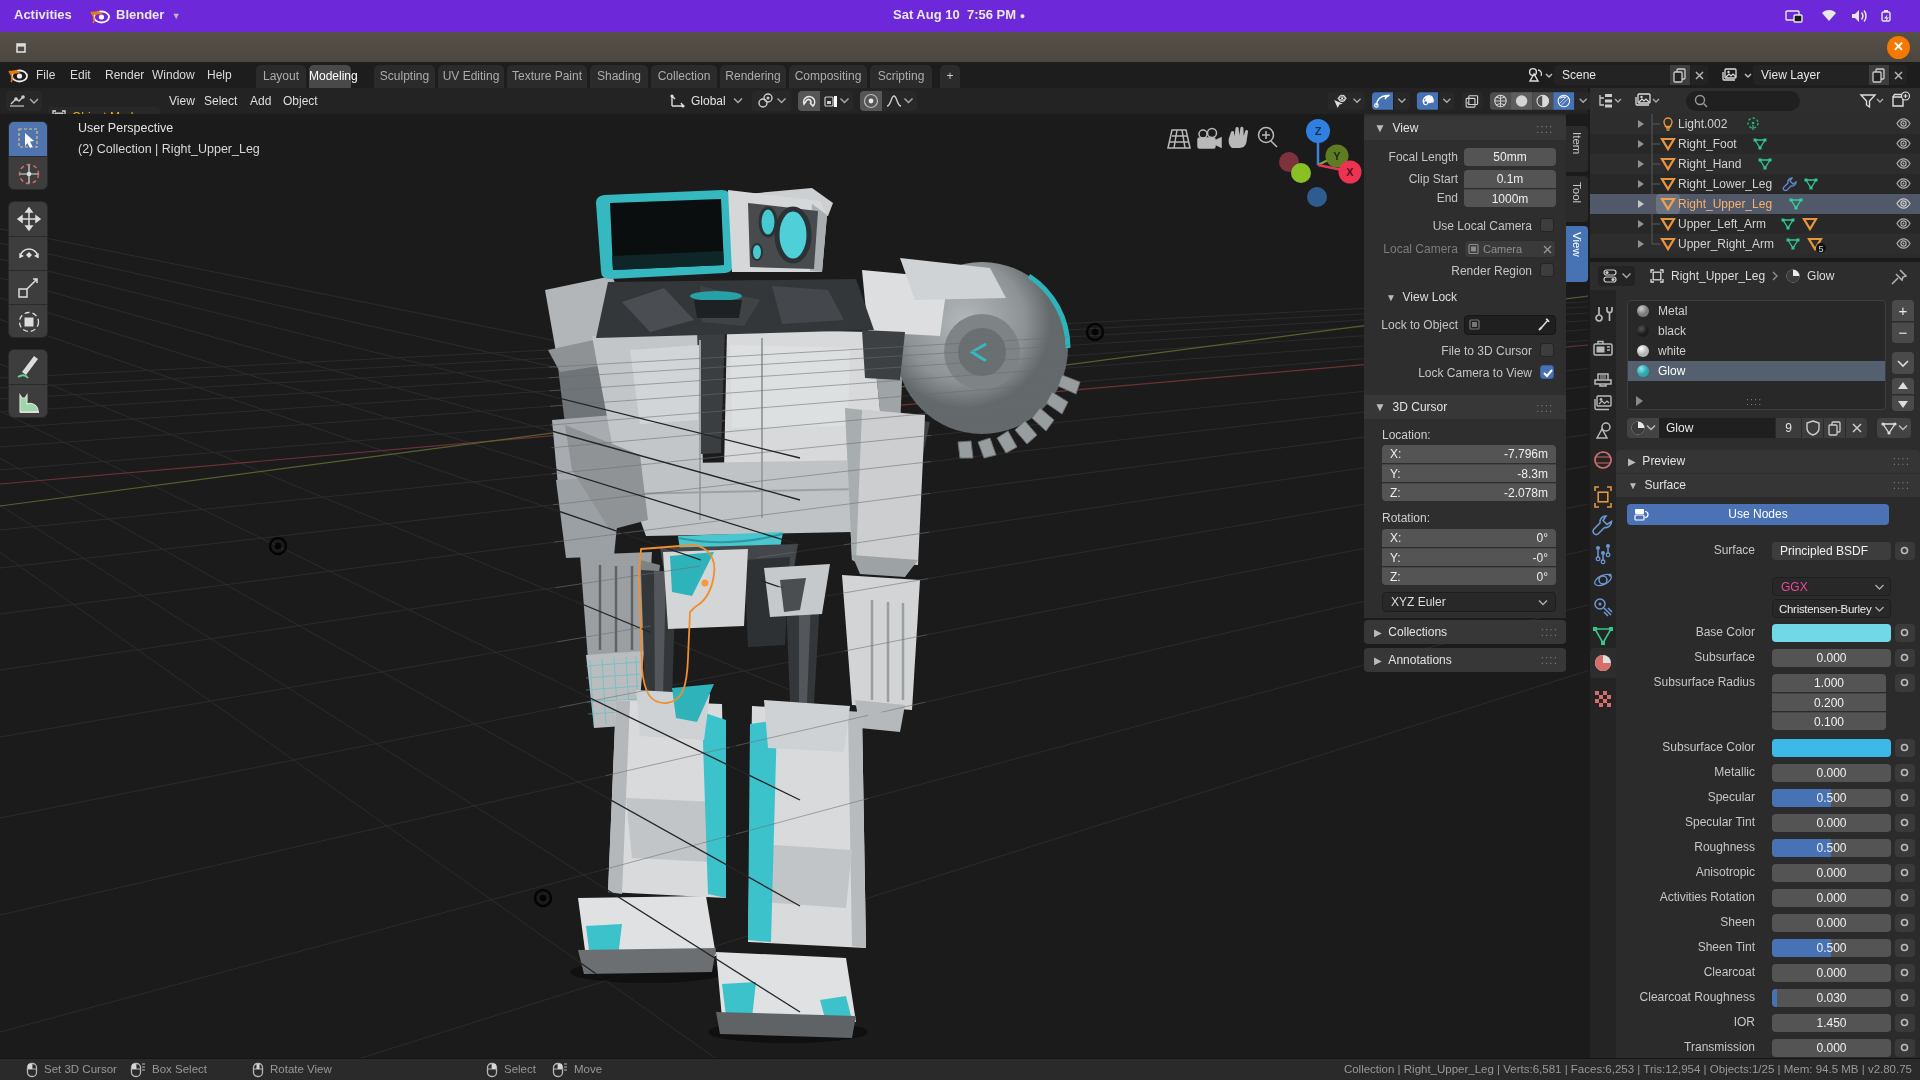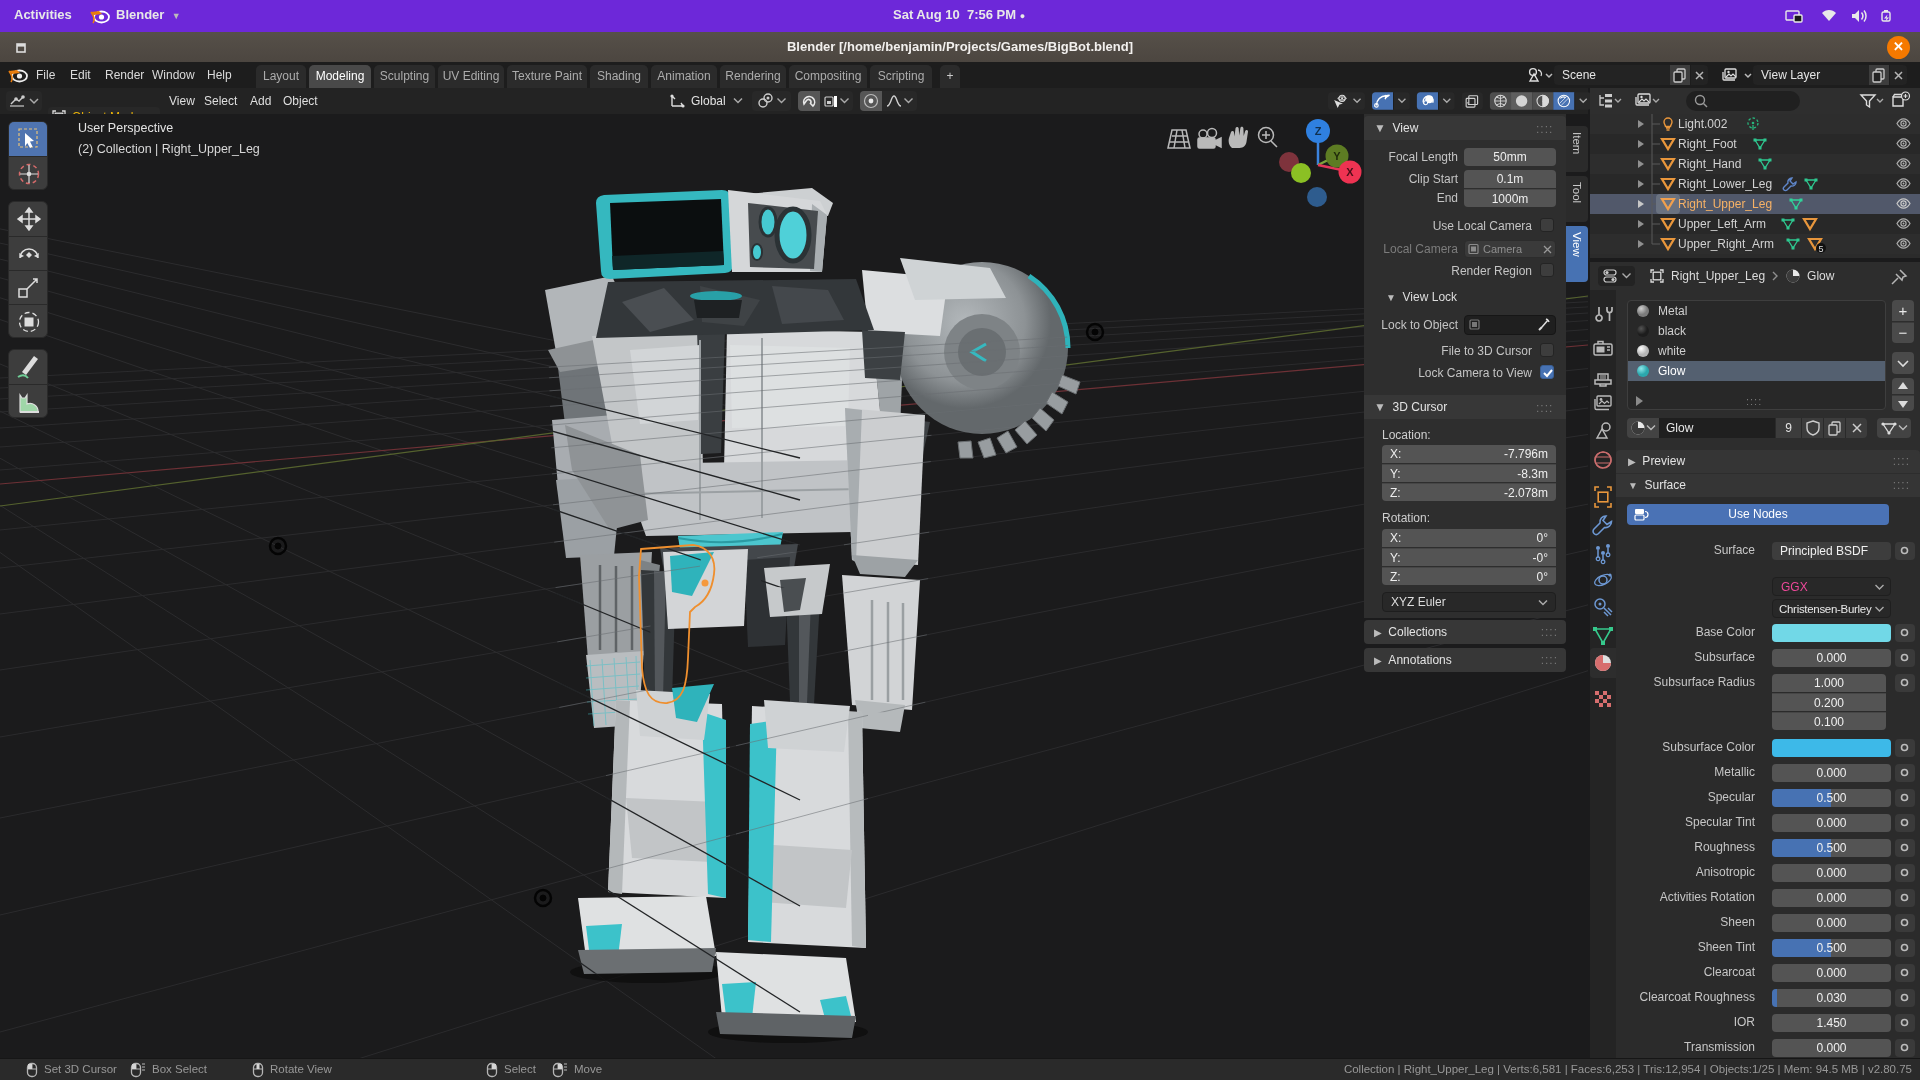--- a/index.html
+++ b/index.html
@@ -56,42 +56,41 @@
     <rect x="98" y="4" width="8" height="9" rx="1.5" fill="none" stroke="#e8e8e8" stroke-width="1.4"></rect>
     <rect x="100" y="2" width="4" height="2" fill="#e8e8e8"></rect>
     <path d="M103.5,6.5 l-3.5,4 h2.5 l-1,3 3.5,-4 h-2.3 Z" fill="#e8e8e8"></path>
   </svg>
 </div>
 <div id="titlebar">
   <svg class="abs" style="left:14px;top:9px" width="14" height="14" viewBox="0 0 14 14">
       <rect x="3" y="3" width="8" height="8" fill="none" stroke="#ddd" stroke-width="1.6"></rect>
       <rect x="3" y="3" width="8" height="2.6" fill="#ddd"></rect>
     </svg>
-  <div class="t">Blender [/home/benjamin/Projects/Games/BigBot.blend]</div>
   <div class="close">✕</div>
 </div>
 <div id="topbar">
   <svg class="abs" style="left:8px;top:4px" width="20" height="18" viewBox="0 0 20 18">
     <ellipse cx="11.5" cy="10" rx="7.5" ry="5.5" fill="none" stroke="#eee" stroke-width="1.8"></ellipse>
     <circle cx="11.5" cy="10" r="2.6" fill="#eee"></circle>
     <path d="M1,5 L9,4 L12,7 L4,8 Z" fill="#e87d0d"></path>
     <path d="M1,5 Q6,12 3,16" fill="none" stroke="#e87d0d" stroke-width="1.6"></path>
   </svg>
   <div class="menu" style="left:36px">File</div>
   <div class="menu" style="left:70px">Edit</div>
   <div class="menu" style="left:105px">Render</div>
   <div class="menu" style="left:152px">Window</div>
   <div class="menu" style="left:207px">Help</div>
   <div class="tab" style="left:256px;width:50px">Layout</div>
-  <div class="tab active" style="left:309px;width:62px">Modeling</div>
+  <div class="tab active" style="left:309px;width:42px">Modeling</div>
   <div class="tab" style="left:374px;width:61px">Sculpting</div>
   <div class="tab" style="left:438px;width:66px">UV Editing</div>
   <div class="tab" style="left:507px;width:80px">Texture Paint</div>
   <div class="tab" style="left:590px;width:58px">Shading</div>
-  <div class="tab" style="left:651px;width:66px">Animation</div>
+  <div class="tab" style="left:651px;width:66px">Collection</div>
   <div class="tab" style="left:720px;width:66px">Rendering</div>
   <div class="tab" style="left:789px;width:78px">Compositing</div>
   <div class="tab" style="left:870px;width:62px">Scripting</div>
   <div class="tab" style="left:940px;width:20px;color:#ccc">+</div>
 
   <svg class="abs" style="left:1524px;top:5px" width="30" height="16" viewBox="0 0 30 16">
     <circle cx="9" cy="5" r="3.4" fill="none" stroke="#ddd" stroke-width="1.4"></circle>
     <path d="M6,14 L10,7 L14,14 Z" fill="none" stroke="#ddd" stroke-width="1.4"></path>
     <path d="M14,3 a4,4 0 0 1 3,6" fill="none" stroke="#ddd" stroke-width="1.3"></path>
     <path d="M22,7 l3,3 3,-3" fill="none" stroke="#bbb" stroke-width="1.5"></path>

